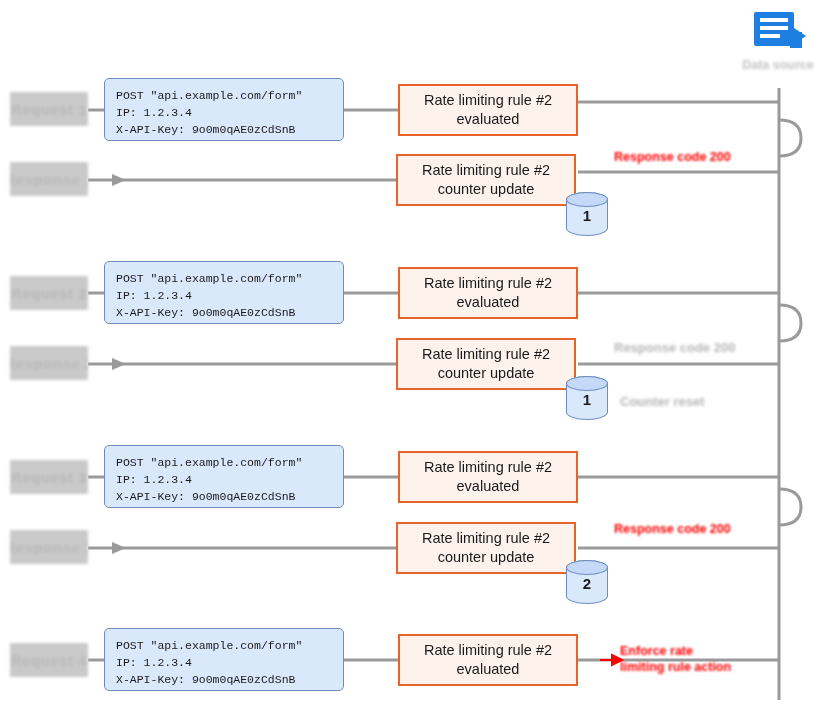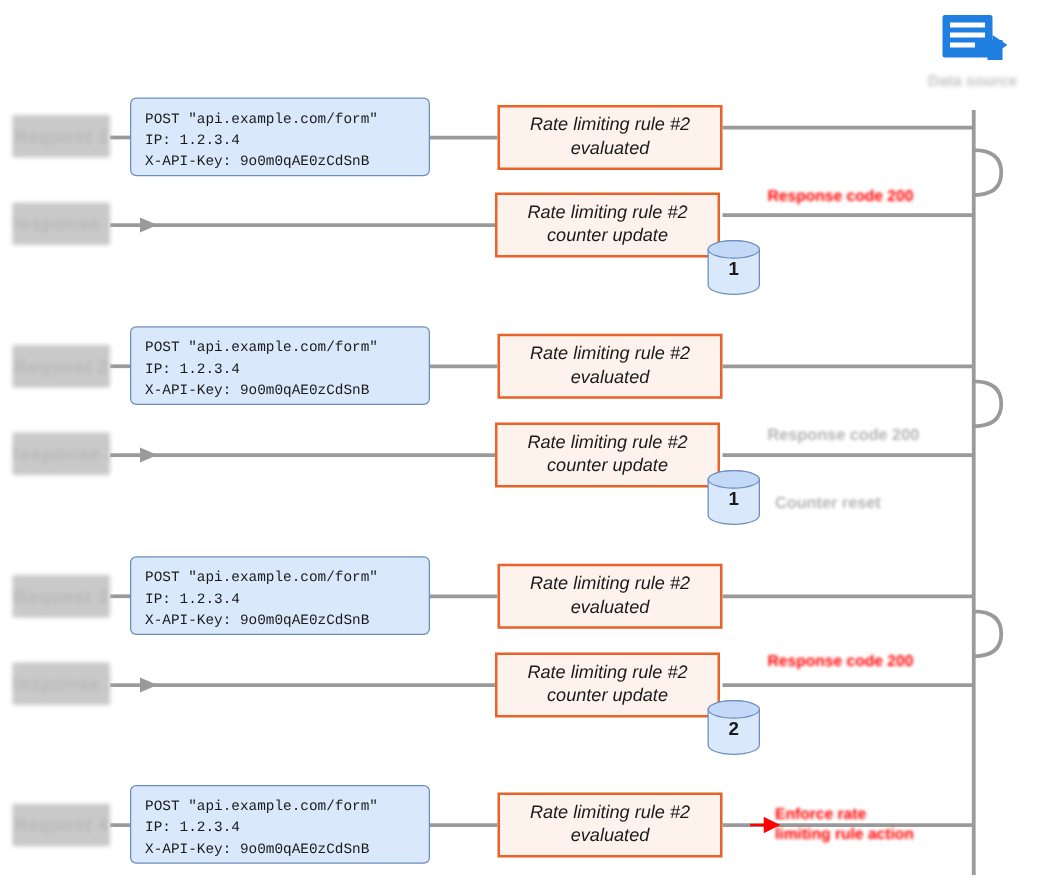--- a/index.html
+++ b/index.html
@@ -56,21 +56,20 @@
     background: #fdf3ec;
     border: 2px solid #e8622a;
     display: flex;
     align-items: center;
     justify-content: center;
     text-align: center;
     font-size: 14.5px;
     color: #1a1a1a;
     line-height: 1.32;
     padding: 4px 8px;
-    font-style: italic;
   }
 
   
   .db {
     background: #dae8fc;
     border: 1px solid #6c8ebf;
     border-radius: 50% / 18%;
     display: flex;
     align-items: center;
     justify-content: center;

